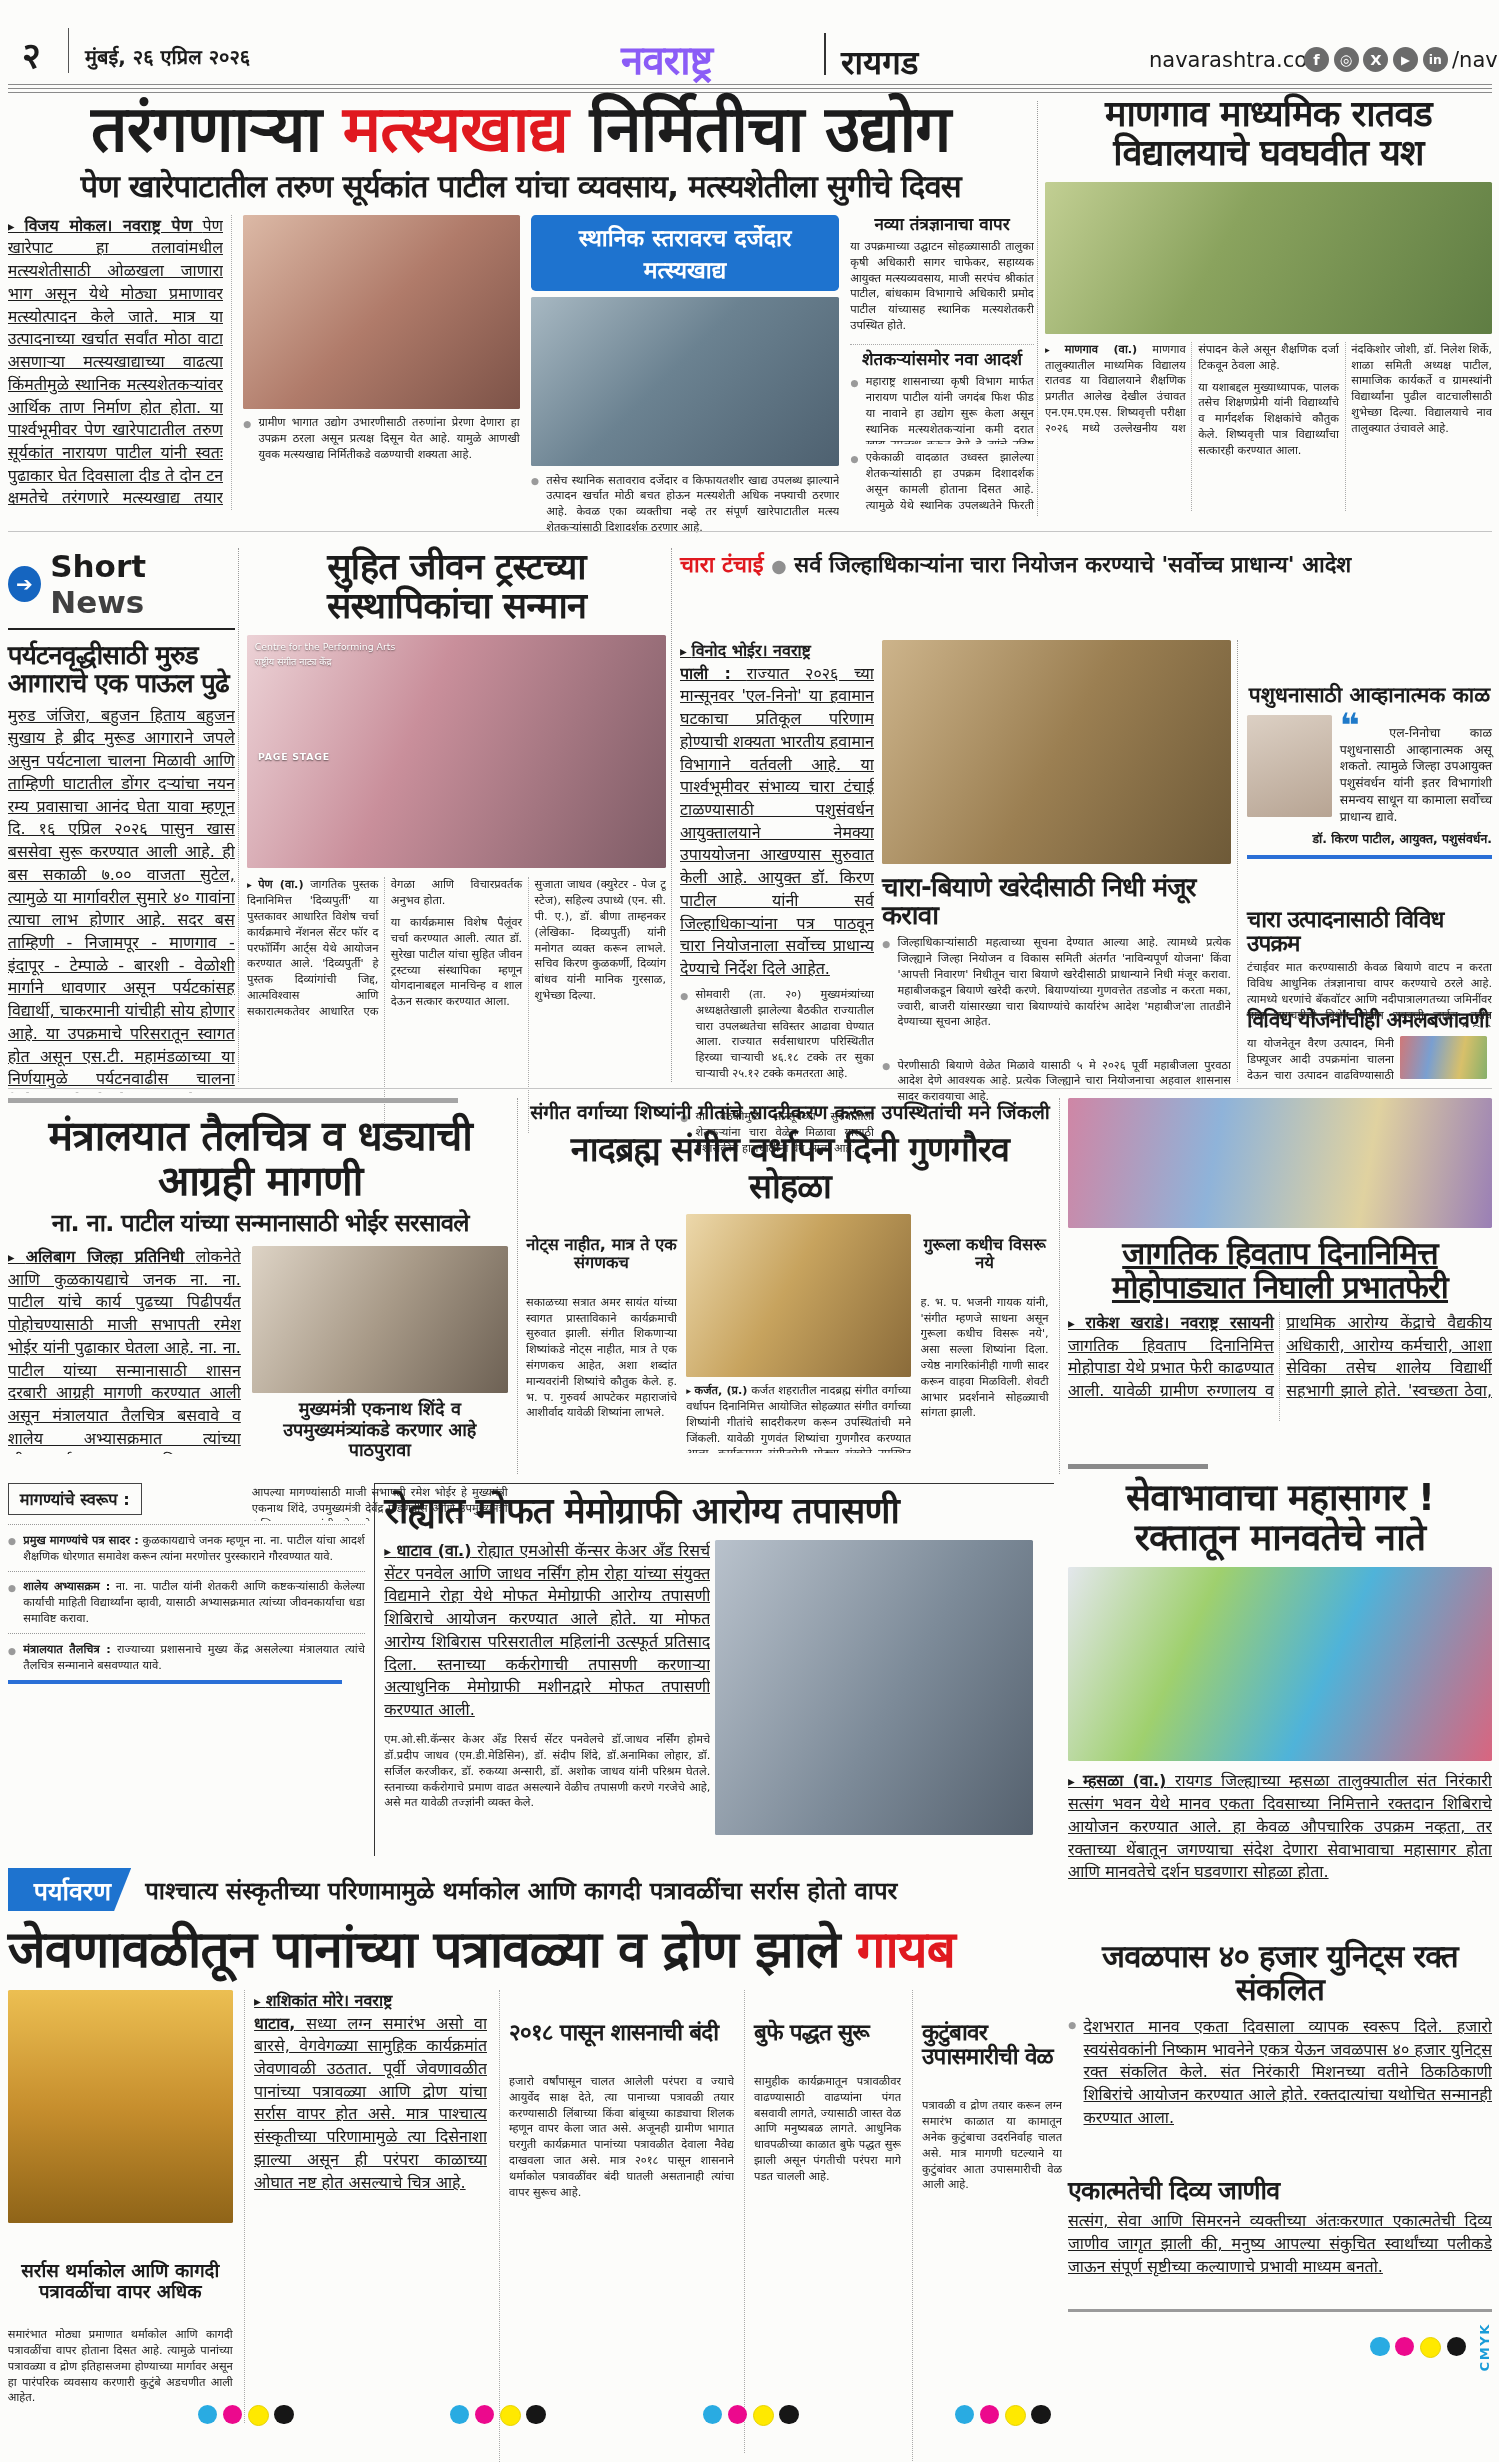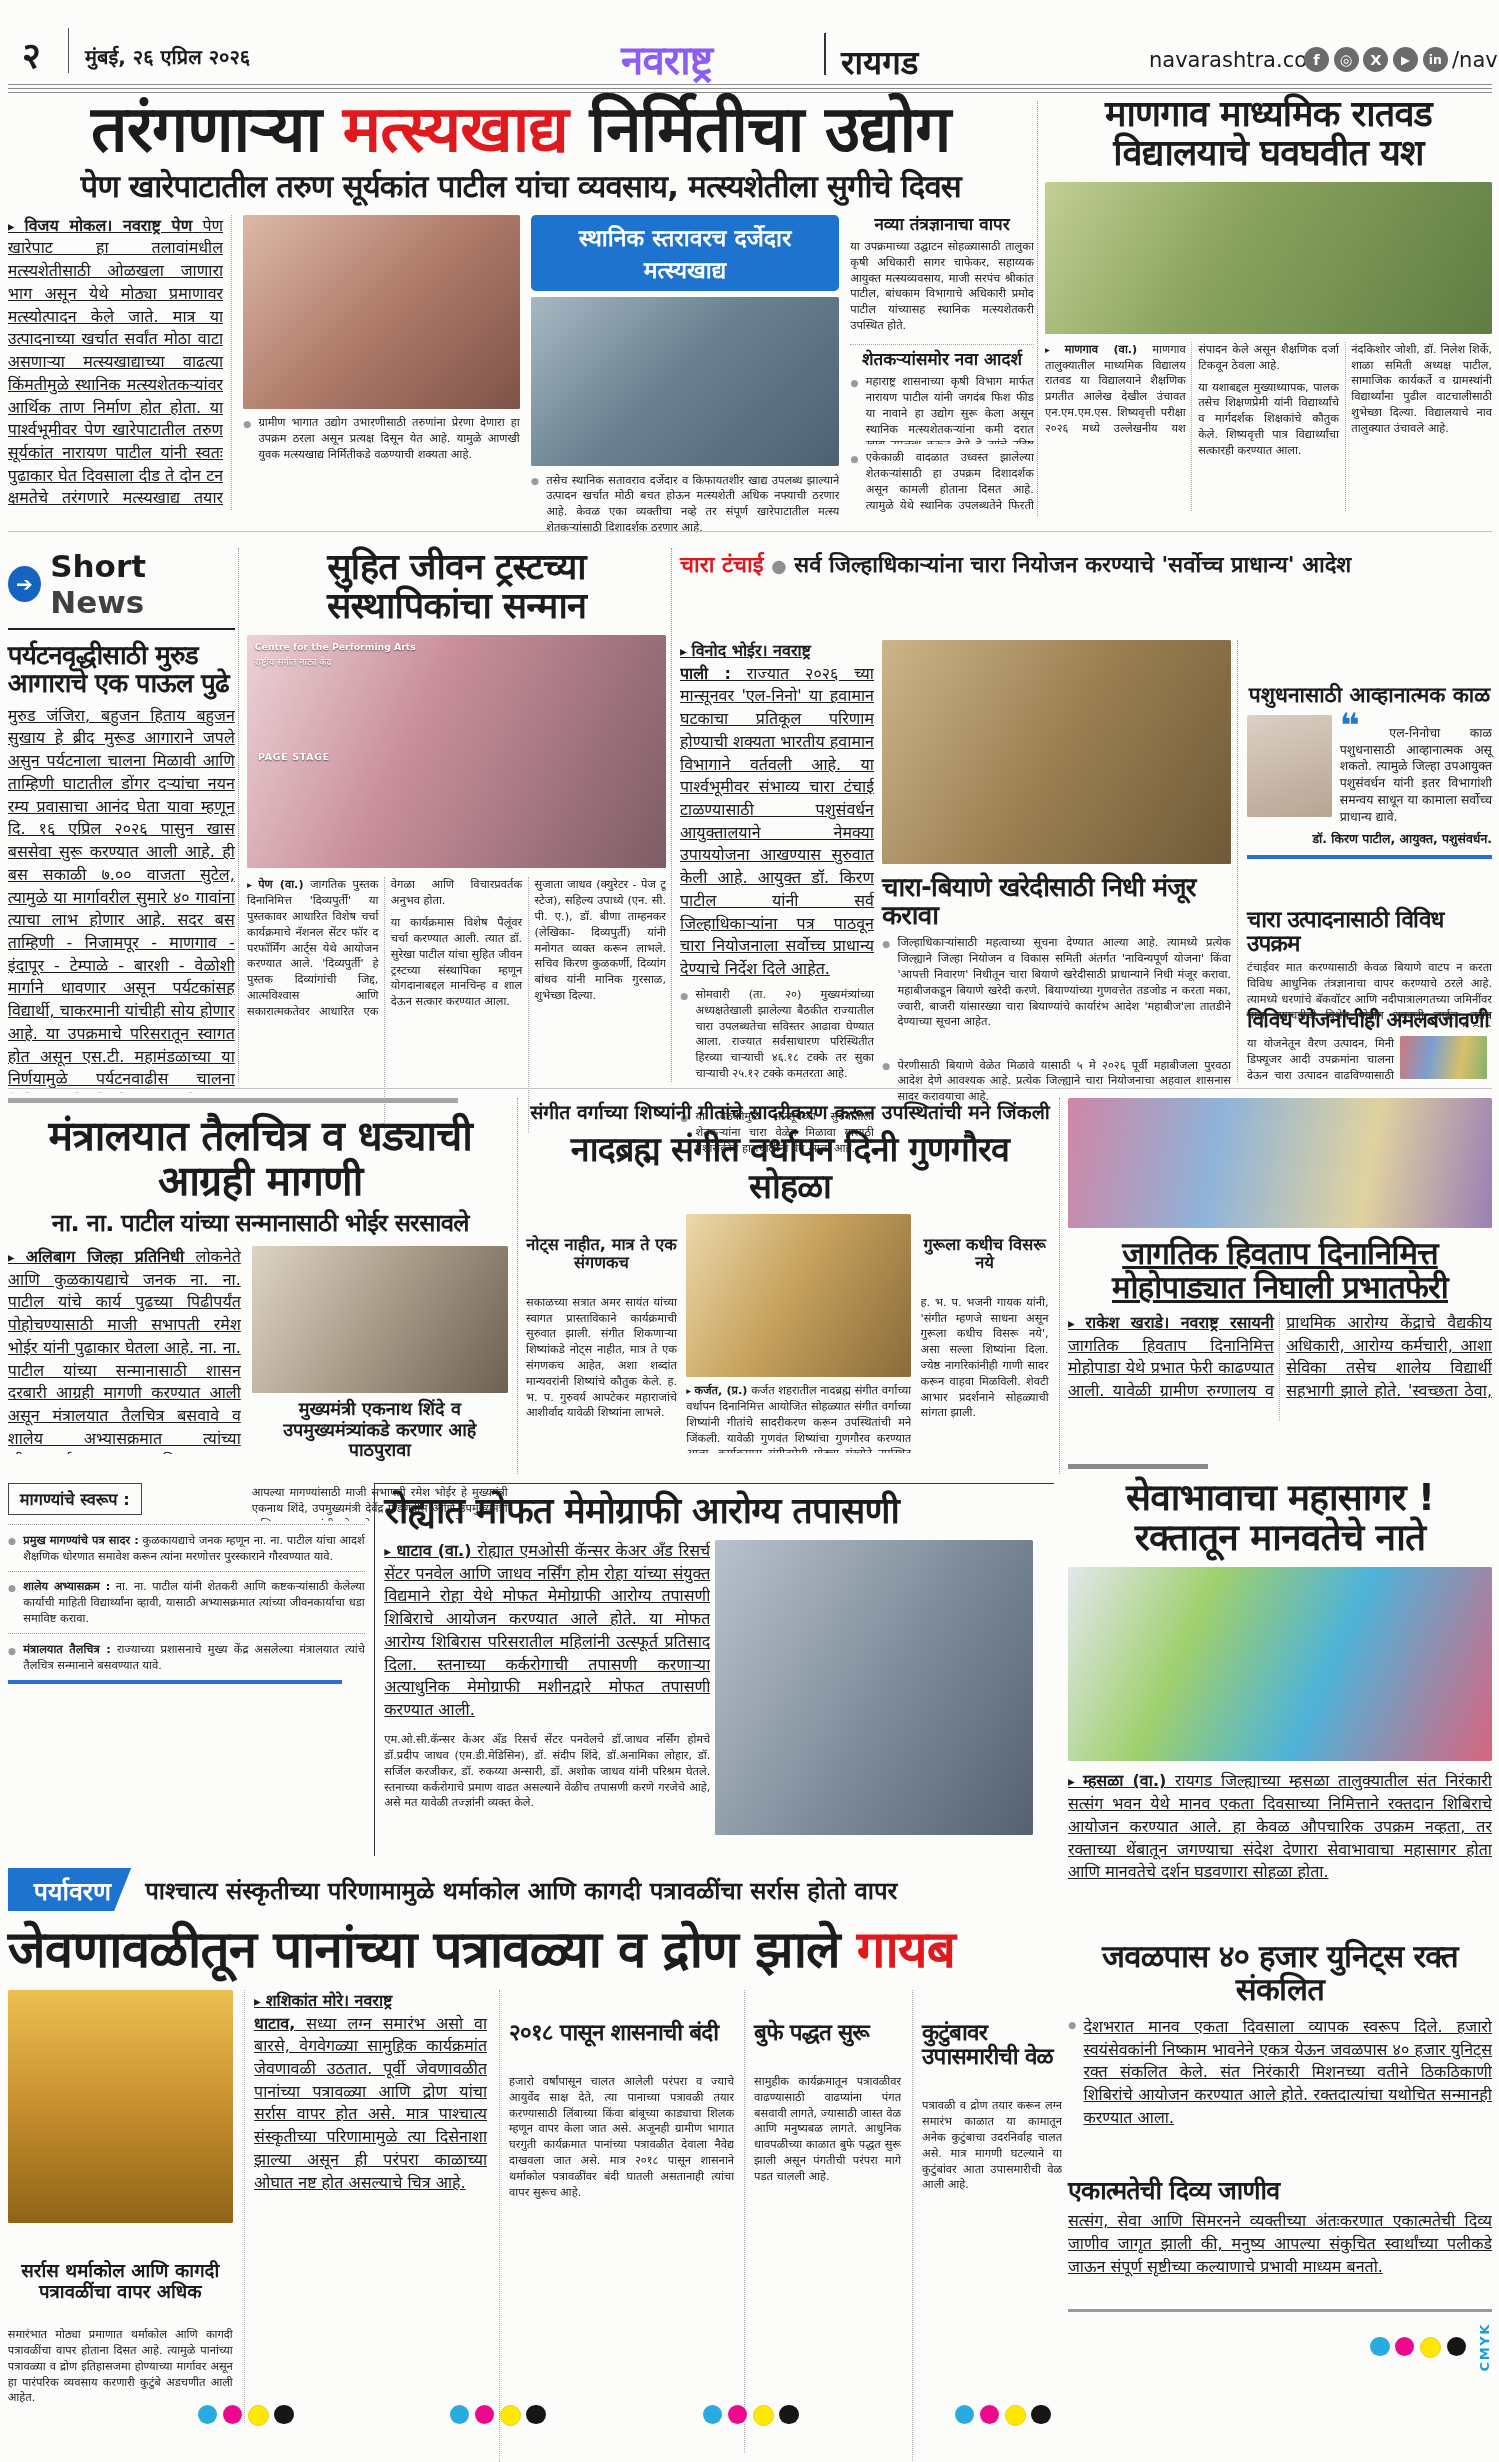--- a/index.html
+++ b/index.html
@@ -110,21 +110,21 @@
     </div>
     <h3 class="hl" style="font-size:26px;margin-top:11px;">पर्यटनवृद्धीसाठी मुरुड आगाराचे एक पाऊल पुढे</h3>
     <p class="body-text" style="margin-top:7.8px;height:388px;">मुरुड जंजिरा, बहुजन हिताय बहुजन सुखाय हे ब्रीद मुरूड आगाराने जपले असुन पर्यटनाला चालना मिळावी आणि ताम्हिणी घाटातील डोंगर दऱ्यांचा नयन रम्य प्रवासाचा आनंद घेता यावा म्हणून दि. १६ एप्रिल २०२६ पासुन खास बससेवा सुरू करण्यात आली आहे. ही बस सकाळी ७.०० वाजता सुटेल, त्यामुळे या मार्गावरील सुमारे ४० गावांना त्याचा लाभ होणार आहे. सदर बस ताम्हिणी - निजामपूर - माणगाव - इंदापूर - टेम्पाळे - बारशी - वेळोशी मार्गाने धावणार असून पर्यटकांसह विद्यार्थी, चाकरमानी यांचीही सोय होणार आहे. या उपक्रमाचे परिसरातून स्वागत होत असून एस.टी. महामंडळाच्या या निर्णयामुळे पर्यटनवाढीस चालना मिळेल, असे बोलले जात आहे. एस. टी. मुरुडच्या या उपक्रमाचे सर्वत्र कौतुक होत आहे.</p>
   </section>
 
   <div class="abs vdot" style="left:238px;top:548px;height:534px;"></div>
 
   <section class="abs" style="left:247px;top:548px;width:419px;height:534px;">
     <h2 class="hl" style="font-size:36px;text-align:center;">सुहित जीवन ट्रस्टच्या संस्थापिकांचा सन्मान</h2>
     <div class="photo" style="height:233px;margin-top:9.3px;background:linear-gradient(115deg,#ecd2d6,#c98f9b 40%,#7e5c66);">
-      <span class="ph-cap" style="left:7.8px;top:6.2px;font-weight:bold;">Centre for the Performing Arts</span>
+      <span class="ph-cap" style="left:7.8px;top:6.2px;font-weight:normal;">Centre for the Performing Arts</span>
       <span class="ph-cap" style="left:7.8px;top:20px;">राष्ट्रीय संगीत नाट्य केंद्र</span>
       <span class="ph-cap" style="left:11px;top:116px;font-weight:bold;letter-spacing:0.8px;">PAGE  STAGE</span>
     </div>
     <div class="cols3 body-sm" style="margin-top:9.3px;height:256px;">
       <p><span class="byline">पेण (वा.)</span> <span>जागतिक पुस्तक दिनानिमित्त 'दिव्यपुर्ती' या पुस्तकावर आधारित विशेष चर्चा कार्यक्रमाचे नॅशनल सेंटर फॉर द परफॉर्मिंग आर्ट्स येथे आयोजन करण्यात आले. 'दिव्यपुर्ती' हे पुस्तक दिव्यांगांची जिद्द, आत्मविश्वास आणि सकारात्मकतेवर आधारित एक वेगळा आणि विचारप्रवर्तक अनुभव होता.</span></p>
       <p>या कार्यक्रमास विशेष पैलूंवर चर्चा करण्यात आली. त्यात डॉ. सुरेखा पाटील यांचा सुहित जीवन ट्रस्टच्या संस्थापिका म्हणून योगदानाबद्दल मानचिन्ह व शाल देऊन सत्कार करण्यात आला.</p>
       <p>सुजाता जाधव (क्युरेटर - पेज टू स्टेज), सहिल्य उपाध्ये (एन. सी. पी. ए.), डॉ. बीणा ताम्हनकर (लेखिका- दिव्यपुर्ती) यांनी मनोगत व्यक्त करून लाभले. सचिव किरण कुळकर्णी, दिव्यांग बांधव यांनी मानिक गुरसाळ, शुभेच्छा दिल्या.</p>
     </div>
   </section>
 

